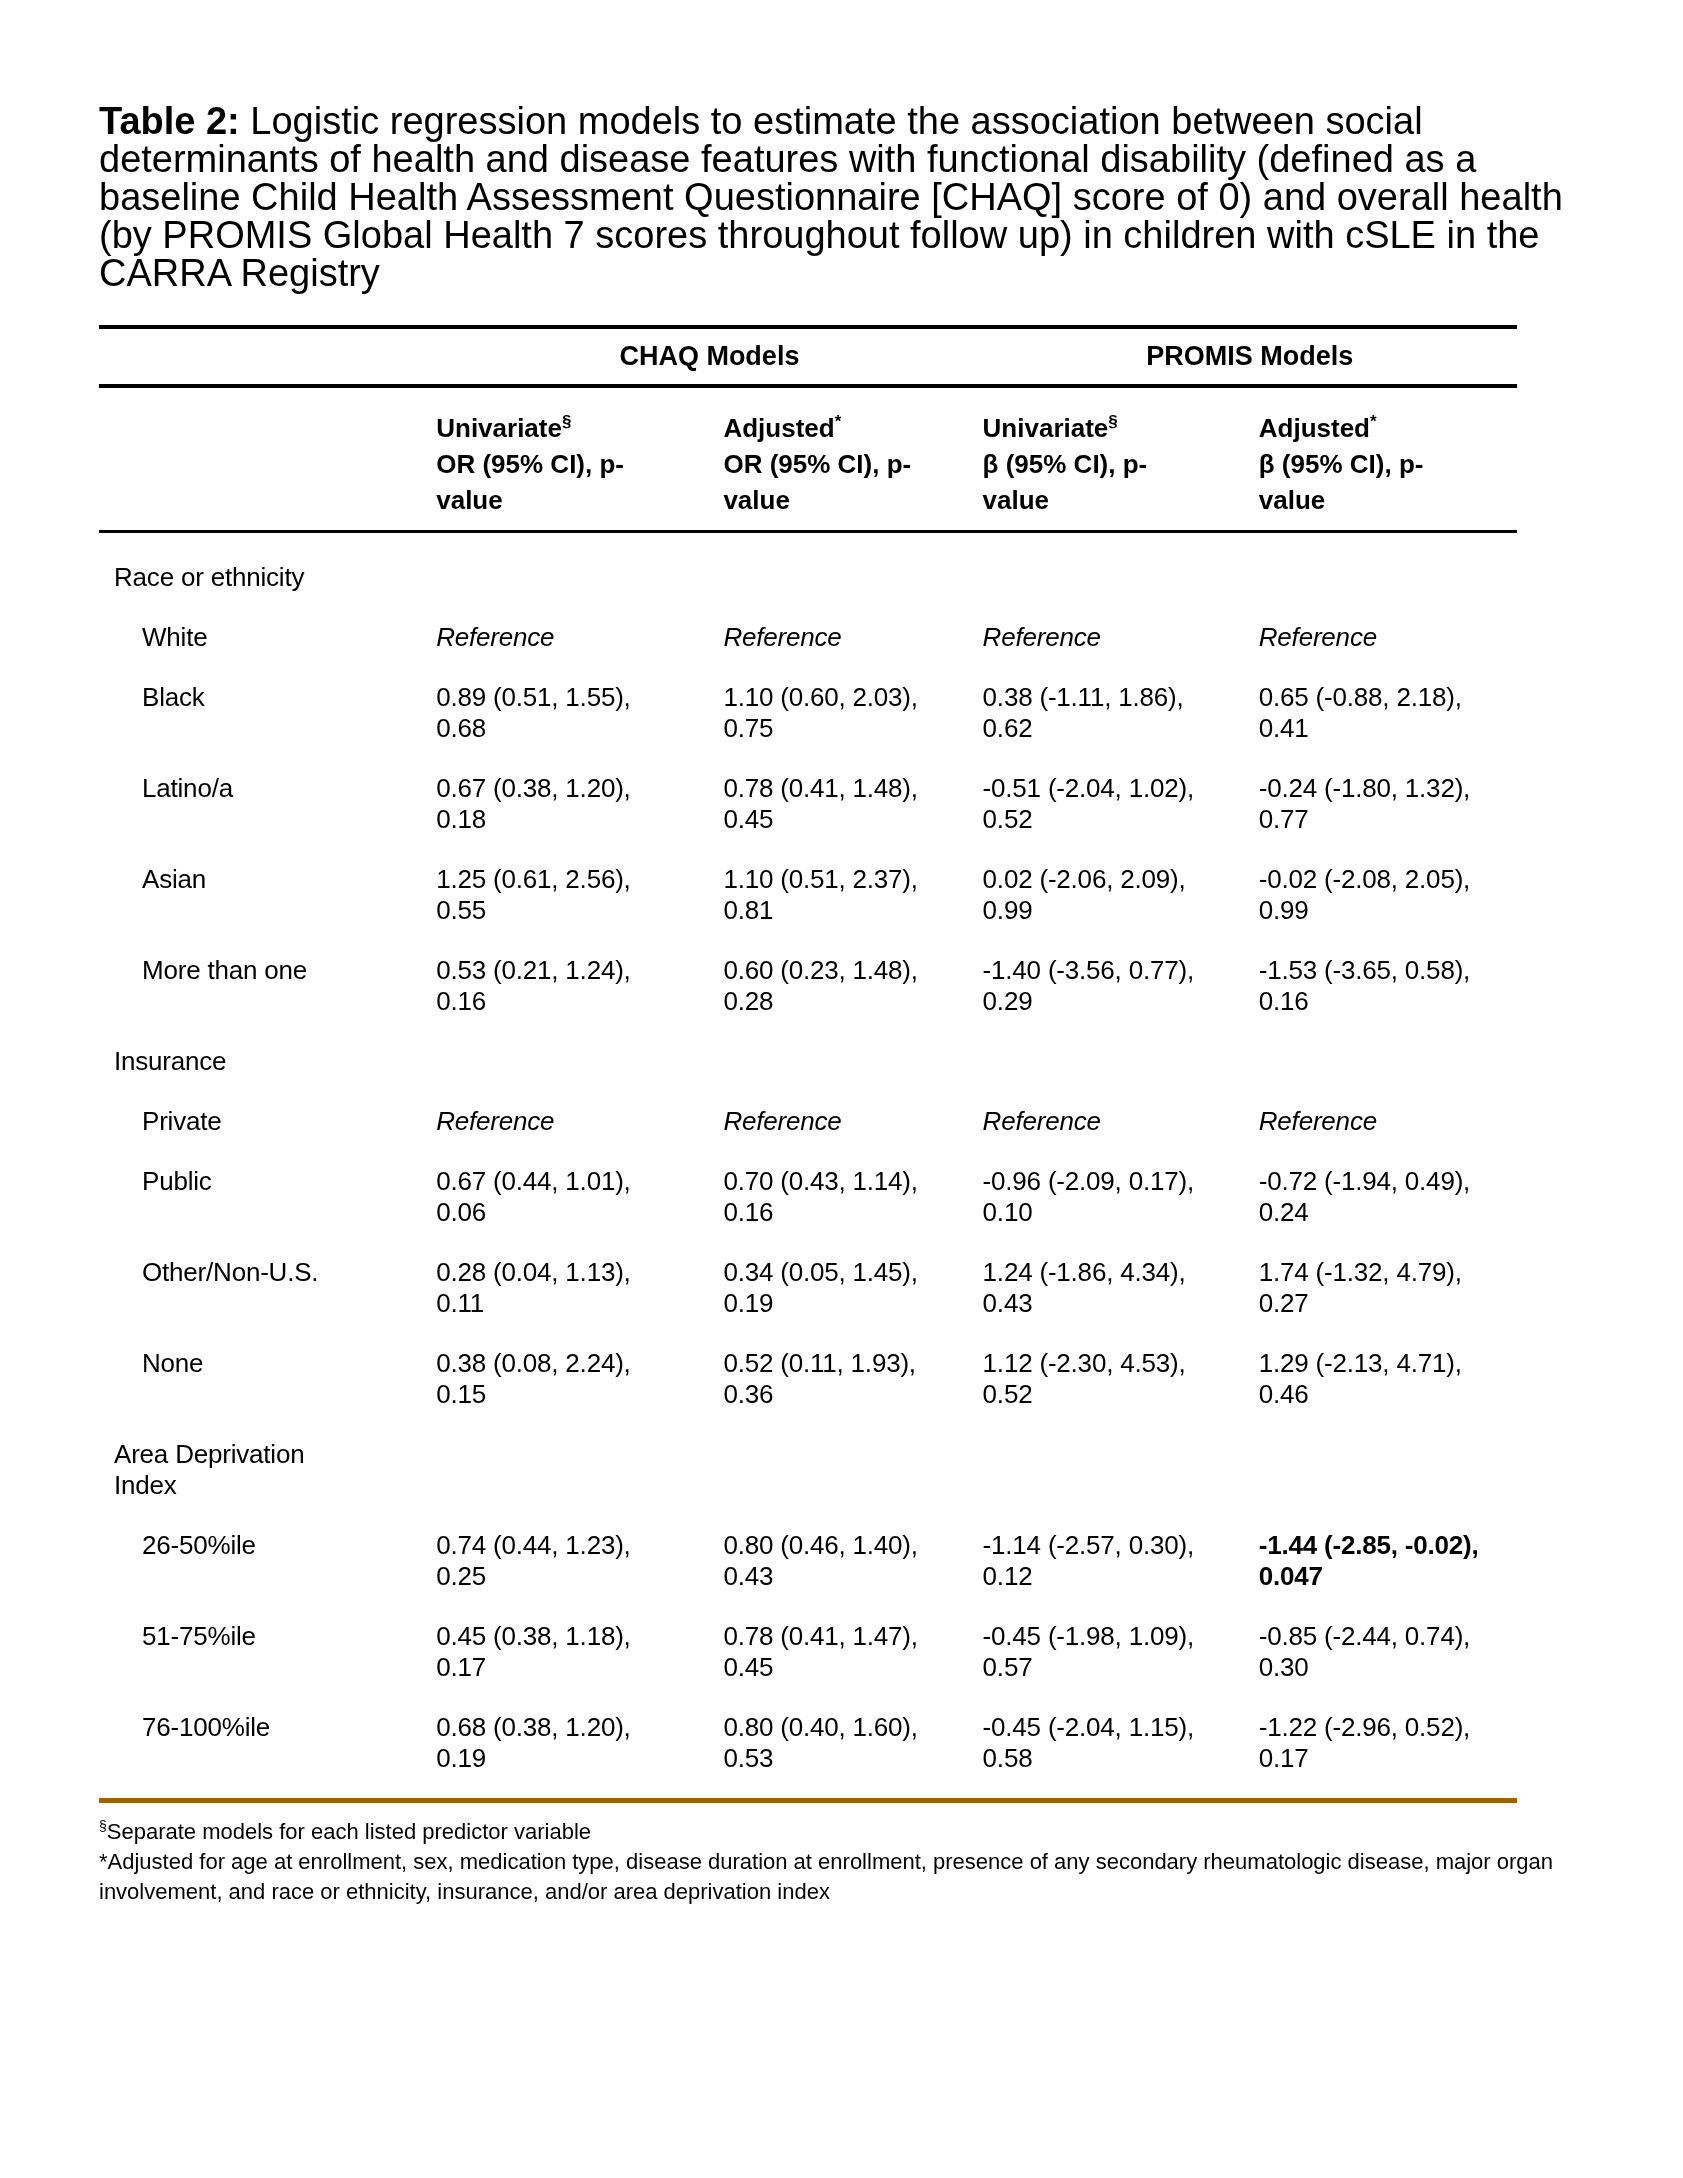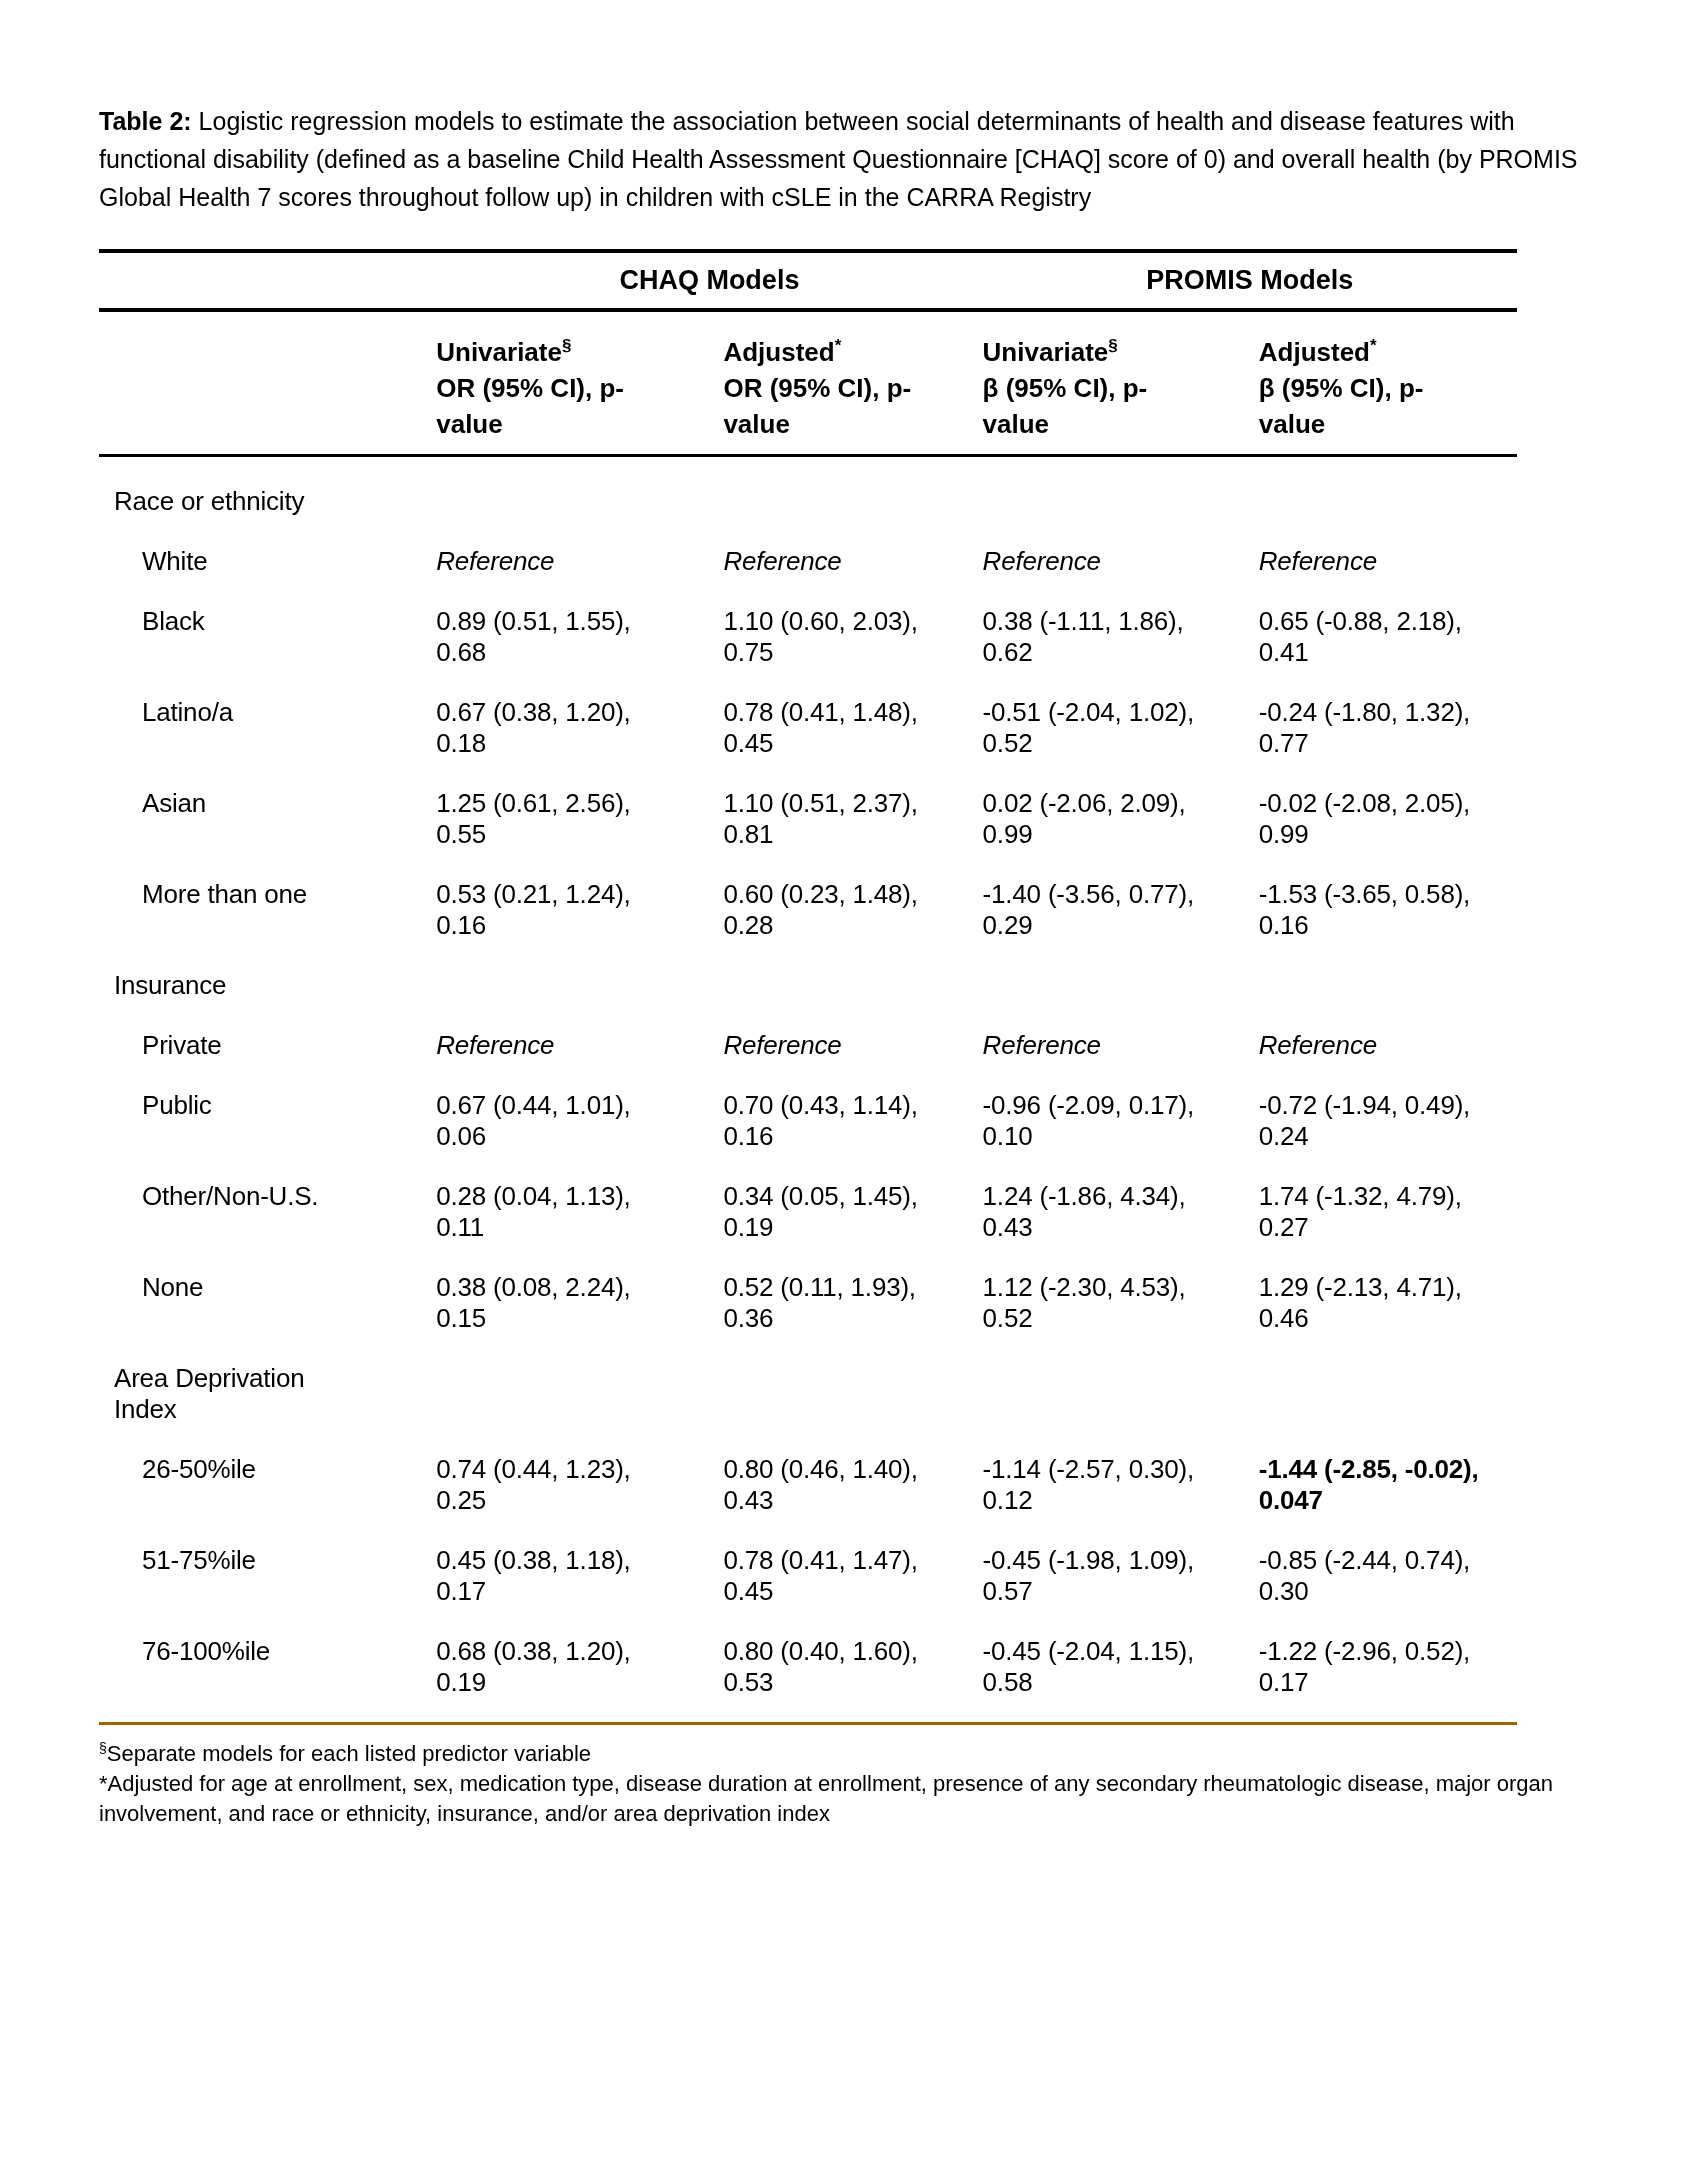--- a/index.html
+++ b/index.html
@@ -13,31 +13,31 @@
     width: 1683px;
     height: 2178px;
     background: #ffffff;
     box-sizing: border-box;
     padding: 102px 0 0 99px;
     overflow: hidden;
   }
   .title {
     width: 1485px;
     margin: 0 0 33px 0;
-    font-size: 25px;
+    font-size: 38px;
     line-height: 38px;
   }
   .title .cap-label { font-weight: bold; }
 
   table.t2 {
     width: 1418px;
     border-collapse: collapse;
     table-layout: fixed;
     border-top: 4px solid #000;
-    border-bottom: 3px solid #a16207;
+    border-bottom: 5px solid #a16207;
     font-size: 26px;
   }
   col.c0 { width: 337px; }
   col.c1 { width: 287px; }
   col.c2 { width: 259px; }
   col.c3 { width: 276px; }
   col.c4 { width: 258px; }
 
   tr.grouprow th, tr.grouprow td { border-bottom: 4px solid #000; }
   tr.grouprow th {

